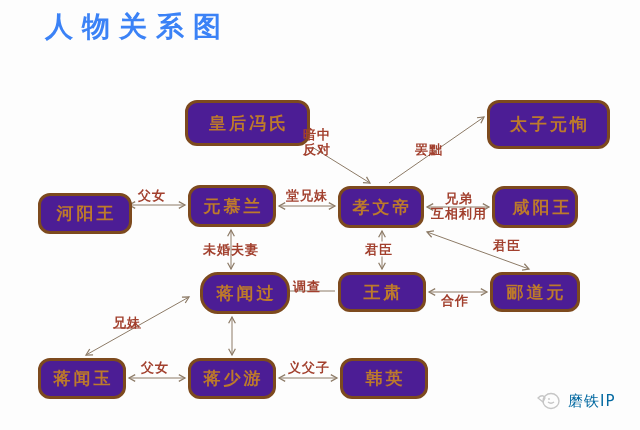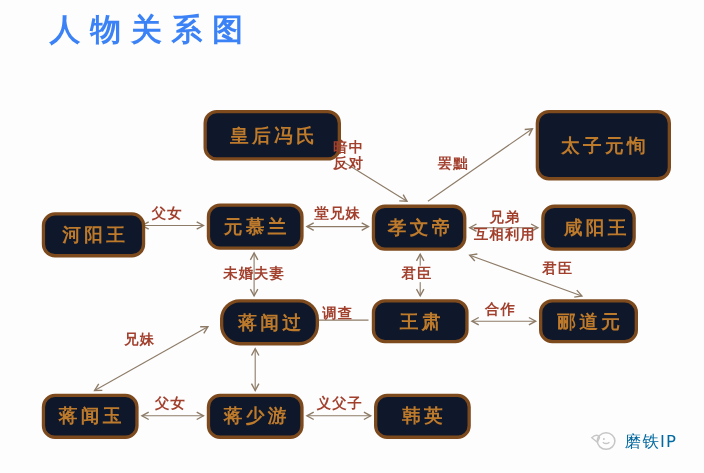--- a/index.html
+++ b/index.html
@@ -1,21 +1,21 @@
 <!DOCTYPE html>
 <html><head>
 <meta charset="utf-8">
 <style>
   html,body{margin:0;padding:0;background:#ffffff;}
   body{font-family:"DejaVu Sans","Liberation Sans",sans-serif;}
   #stage{position:relative;width:640px;height:430px;background:#fdfdfd;overflow:hidden;}
   .title{position:absolute;left:45px;top:8px;font-size:28px;font-weight:bold;
          letter-spacing:9px;color:#3b82f6;}
   .node{position:absolute;box-sizing:border-box;border:3px solid #7d4a1e;border-radius:12px;
-        background:#0f172a;display:flex;align-items:center;justify-content:center;
+        background:#4c1d95;display:flex;align-items:center;justify-content:center;
         font-size:17px;font-weight:bold;letter-spacing:3px;color:#bd7a2b;
         text-indent:3px;}
   .edge-label{position:absolute;transform:translate(-50%,-50%);color:#a2402e;
         font-size:13px;font-weight:bold;line-height:15px;text-align:center;
         white-space:pre-line;letter-spacing:1px;}
   .edge-label.bg{background:#fdfdfd;padding:0 1px;}
   svg.lines{position:absolute;left:0;top:0;pointer-events:none;}
   .watermark{position:absolute;left:536px;top:390px;display:flex;align-items:center;
         gap:6px;color:#0369a1;font-size:15px;letter-spacing:1px;}
 </style>
@@ -44,46 +44,46 @@
         <line x1="335" y1="291" x2="281" y2="291" stroke="#8d7b67" stroke-width="1" marker-end="url(#arr)"></line>
         <line x1="189" y1="297" x2="86" y2="355" stroke="#8d7b67" stroke-width="1" marker-end="url(#arr)" marker-start="url(#arr)"></line>
         <line x1="232" y1="317" x2="232" y2="355" stroke="#8d7b67" stroke-width="1" marker-end="url(#arr)" marker-start="url(#arr)"></line>
         <line x1="129" y1="378" x2="185" y2="378" stroke="#8d7b67" stroke-width="1" marker-end="url(#arr)" marker-start="url(#arr)"></line>
         <line x1="279" y1="378" x2="337" y2="378" stroke="#8d7b67" stroke-width="1" marker-end="url(#arr)" marker-start="url(#arr)"></line>
       </g>
   </svg>
 
   <div id="node-layer">
       <div class="node" style="left: 185px; top: 100px; width: 125px; height: 46px;">皇后冯氏</div>
-      <div class="node" style="left: 487px; top: 100px; width: 123px; height: 64px;">太子元恂</div>
+      <div class="node" style="left: 487px; top: 100px; width: 123px; height: 49px;">太子元恂</div>
       <div class="node" style="left: 38px; top: 193px; width: 94px; height: 41px;">河阳王</div>
       <div class="node" style="left: 188px; top: 185px; width: 88px; height: 42px;">元慕兰</div>
       <div class="node" style="left: 338px; top: 186px; width: 86px; height: 42px;">孝文帝</div>
       <div class="node" style="left: 492px; top: 186px; width: 86px; height: 42px; padding-left: 12px;">咸阳王</div>
       <div class="node" style="left: 200px; top: 272px; width: 90px; height: 42px; border-radius: 18px;">蒋闻过</div>
       <div class="node" style="left: 338px; top: 272px; width: 88px; height: 40px;">王肃</div>
       <div class="node" style="left: 490px; top: 272px; width: 90px; height: 40px;">郦道元</div>
       <div class="node" style="left: 38px; top: 358px; width: 88px; height: 41px;">蒋闻玉</div>
       <div class="node" style="left: 188px; top: 358px; width: 88px; height: 41px;">蒋少游</div>
       <div class="node" style="left: 340px; top: 358px; width: 88px; height: 41px;">韩英</div>
     </div>
   <div id="label-layer">
       <div class="edge-label" style="left: 317px; top: 142px;">暗中
 反对</div>
-      <div class="edge-label" style="left: 412px; top: 149px; text-align: center;">罢黜</div>
+      <div class="edge-label" style="left: 429px; top: 149px; text-align: center;">罢黜</div>
       <div class="edge-label" style="left: 152px; top: 195px;">父女</div>
       <div class="edge-label" style="left: 307px; top: 195px;">堂兄妹</div>
       <div class="edge-label" style="left: 459px; top: 206px;">兄弟
 互相利用</div>
       <div class="edge-label" style="left: 231px; top: 249px;">未婚夫妻</div>
       <div class="edge-label bg" style="left: 379px; top: 249px;">君臣</div>
       <div class="edge-label" style="left: 507px; top: 245px;">君臣</div>
-      <div class="edge-label" style="left: 455px; top: 282px;">合作</div>
+      <div class="edge-label" style="left: 455px; top: 300px;">合作</div>
       <div class="edge-label" style="left: 307px; top: 286px;">调查</div>
-      <div class="edge-label" style="left: 127px; top: 309px;">兄妹</div>
+      <div class="edge-label" style="left: 127px; top: 322px; text-decoration: underline;">兄妹</div>
       <div class="edge-label" style="left: 155px; top: 367px;">父女</div>
       <div class="edge-label" style="left: 309px; top: 367px;">义父子</div>
     </div>
 
   <div class="watermark">
     <svg width="26" height="22" viewBox="0 0 26 22">
       <ellipse cx="15" cy="11" rx="8" ry="7.5" fill="none" stroke="#c6c6c6" stroke-width="1.4"></ellipse>
       <path d="M2,8 C5,5 8,5 9,8 L7,12 Z" fill="none" stroke="#c6c6c6" stroke-width="1.3"></path>
       <path d="M12,12 q3,2.5 6,0" fill="none" stroke="#c6c6c6" stroke-width="1.3"></path>
       <circle cx="13" cy="9" r="0.9" fill="#c6c6c6"></circle>

